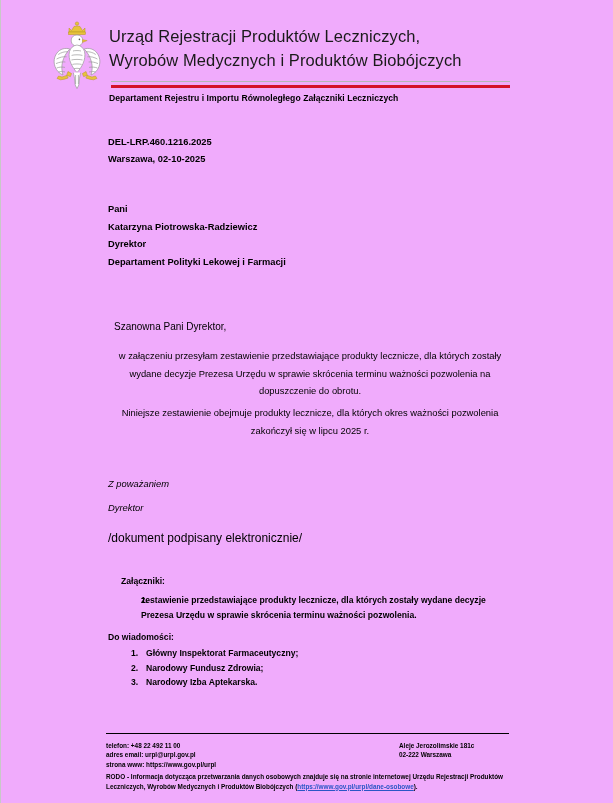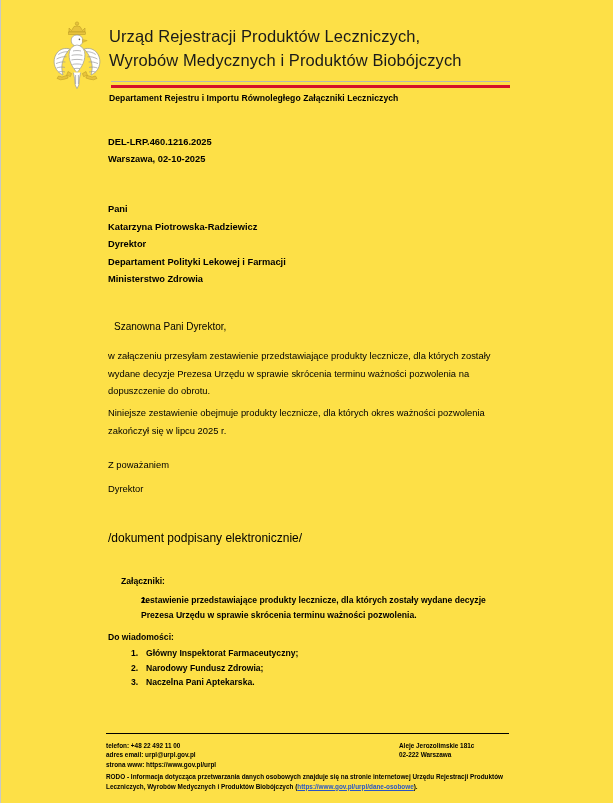--- a/index.html
+++ b/index.html
@@ -8,21 +8,21 @@
     background: #ffffff;
   }
   body {
     font-family: "Liberation Sans", sans-serif;
     color: #000000;
   }
   .page {
     position: relative;
     width: 613px;
     height: 803px;
-    background: #fde047;
+    background: #f0abfc;
     border-left: 1px solid #c8c8c8;
     box-sizing: border-box;
     overflow: hidden;
   }
 
   
   .header {
     position: absolute;
     left: 0;
     top: 0;
@@ -99,31 +99,32 @@
     top: 319px;
     font-size: 10px;
     line-height: 15px;
   }
   .para {
     position: absolute;
     left: 107px;
     width: 404px;
     font-size: 9.4px;
     line-height: 17.5px;
-    text-align: left;
+    text-align: center;
   }
   .para-1 { top: 347px; }
   .para-2 { top: 404px; }
 
   .closing {
     position: absolute;
     left: 107px;
-    top: 453px;
+    top: 472px;
     font-size: 9.4px;
     line-height: 24px;
+    font-style: italic;
   }
   .esign {
     position: absolute;
     left: 107px;
     top: 532px;
     font-size: 12px;
     line-height: 12px;
   }
 
   .attach-head {
@@ -301,21 +302,20 @@
   <div class="ref-block">
     <div>DEL-LRP.460.1216.2025</div>
     <div>Warszawa,  02-10-2025</div>
   </div>
 
   <div class="addressee">
     <div>Pani</div>
     <div>Katarzyna Piotrowska-Radziewicz</div>
     <div>Dyrektor</div>
     <div>Departament Polityki Lekowej i Farmacji</div>
-    <div>Ministerstwo Zdrowia</div>
   </div>
 
   <div class="salutation">Szanowna Pani Dyrektor,</div>
   <div class="para para-1">w załączeniu przesyłam zestawienie przedstawiające produkty lecznicze, dla których zostały wydane decyzje Prezesa Urzędu w sprawie skrócenia terminu ważności pozwolenia na dopuszczenie do obrotu.</div>
   <div class="para para-2">Niniejsze zestawienie obejmuje produkty lecznicze, dla których okres ważności pozwolenia zakończył się w lipcu 2025 r.</div>
 
   <div class="closing">
     <div>Z poważaniem</div>
     <div>Dyrektor</div>
   </div>
@@ -334,21 +334,21 @@
     <div class="li">
       <span class="num">1.</span>
       <span class="txt">Główny Inspektorat Farmaceutyczny;</span>
     </div>
     <div class="li">
       <span class="num">2.</span>
       <span class="txt">Narodowy Fundusz Zdrowia;</span>
     </div>
     <div class="li">
       <span class="num">3.</span>
-      <span class="txt">Naczelna Pani Aptekarska.</span>
+      <span class="txt">Narodowy Izba Aptekarska.</span>
     </div>
   </div>
 
   <div class="footer-rule"></div>
   <div class="footer">
     <div class="footer-cols">
       <div class="footer-left">
         <div>telefon: +48 22 492 11 00</div>
         <div>adres email: urpl@urpl.gov.pl</div>
         <div>strona www: https://www.gov.pl/urpl</div>

